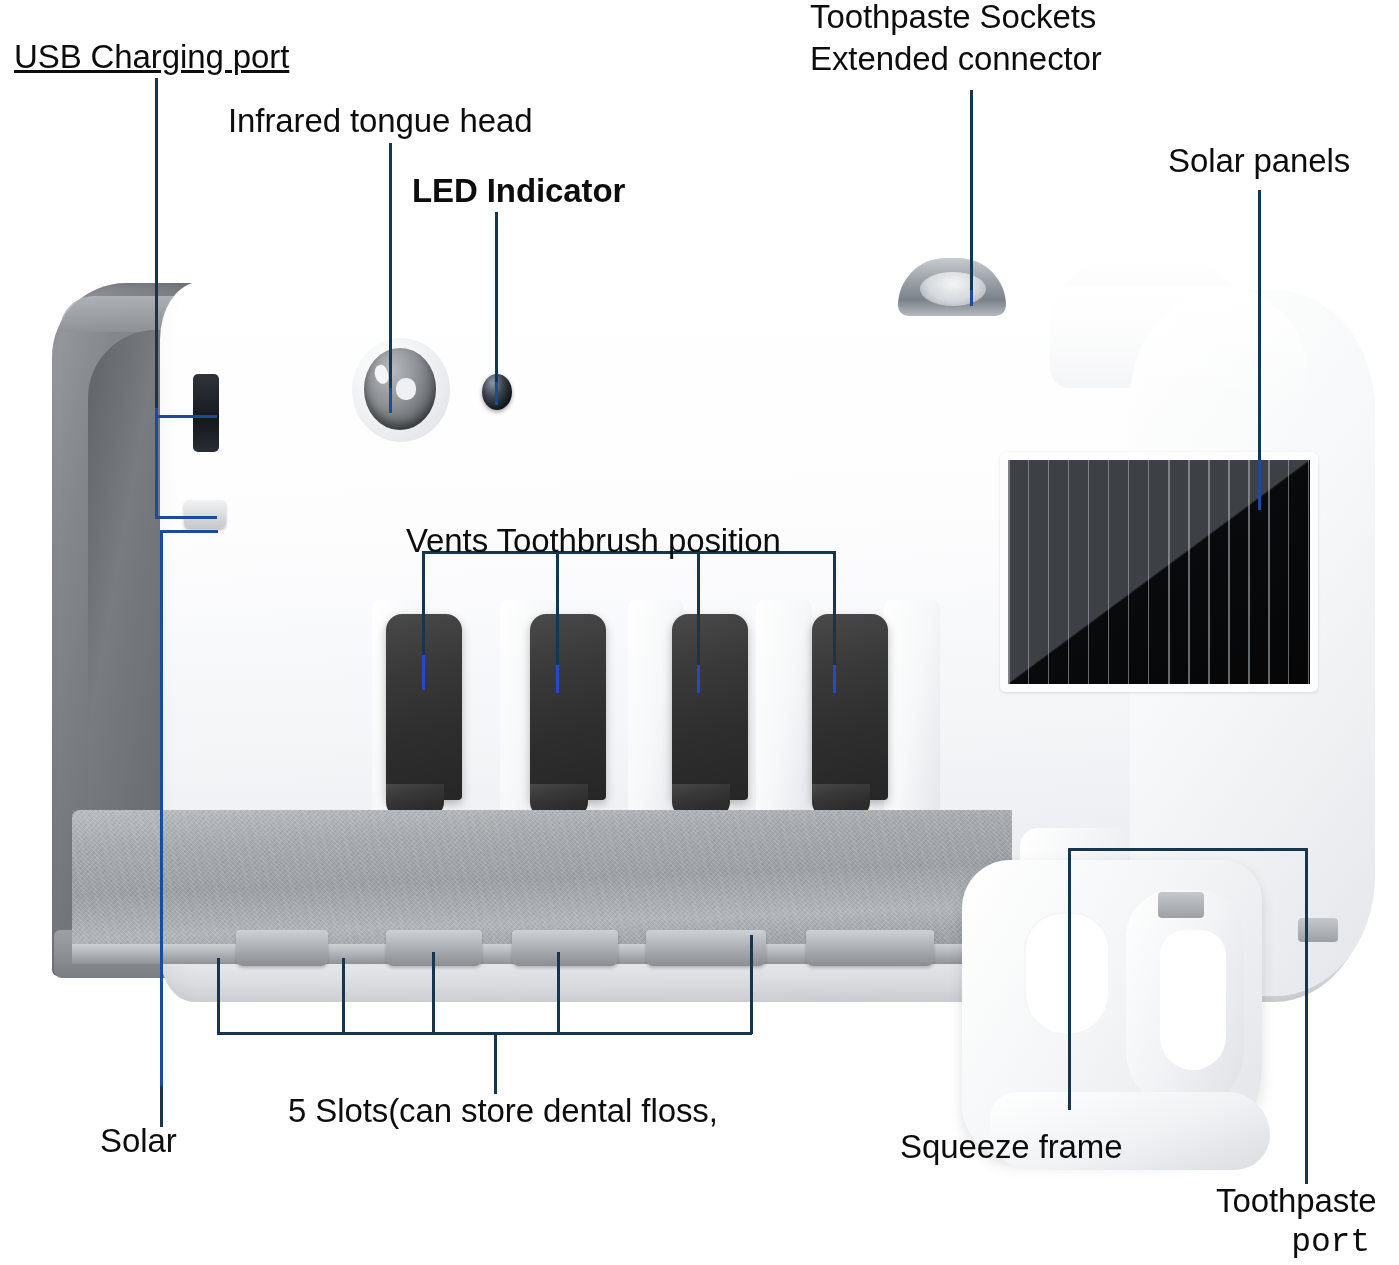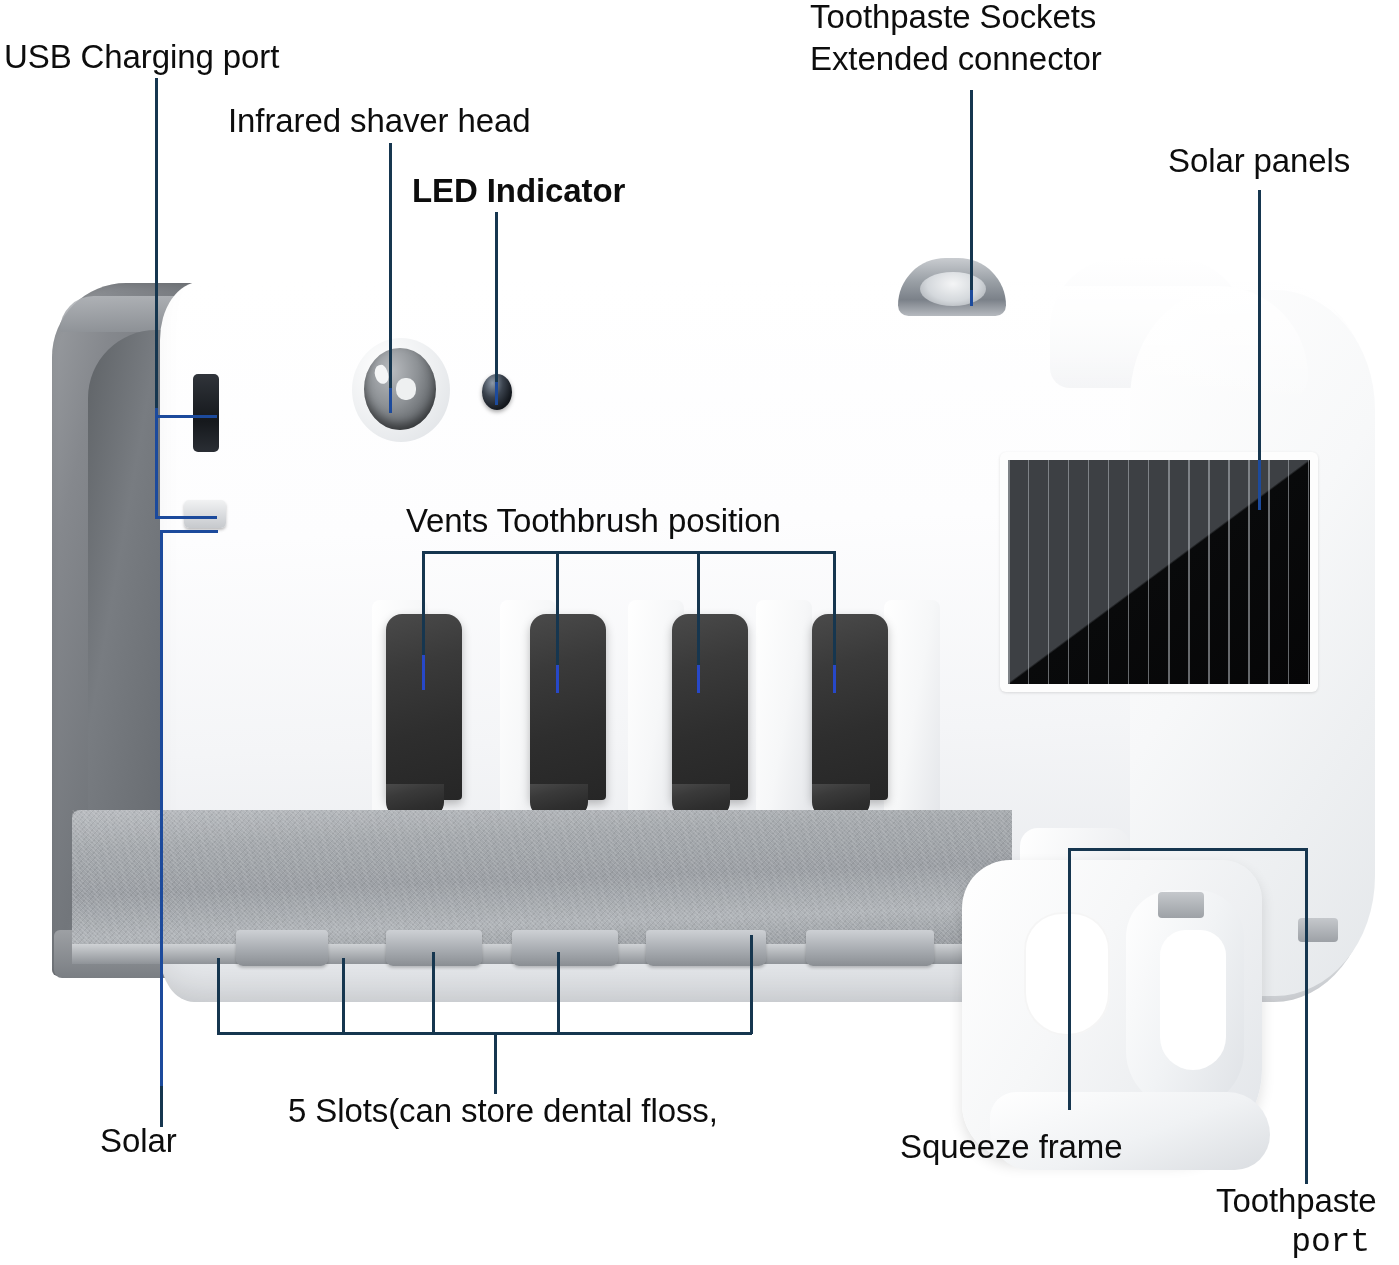--- a/index.html
+++ b/index.html
@@ -355,32 +355,32 @@
   <div class="ln v" style="left:557px; top:952px;  height:82px;"></div>
   <div class="ln v" style="left:750px; top:935px;  height:99px;"></div>
   <div class="ln v" style="left:494px; top:1032px; height:62px;"></div>
 
   <div class="ln v" style="left:1068px; top:848px;  height:262px;"></div>
   <div class="ln h" style="left:1068px; top:848px;  width:6px;"></div>
 
   <div class="ln h" style="left:1068px; top:848px; width:240px;"></div>
   <div class="ln v" style="left:1305px; top:848px; height:336px;"></div>
 
-  <div class="lbl" style="left:4px;  top:38px;  width:330px;">USB Charging port</div>
-
-  <div class="lbl" style="left:228px; top:102px; width:360px;">Infrared shaver head</div>
+  <div class="lbl" style="left:14px;  top:38px;  width:330px;text-decoration:underline;">USB Charging port</div>
+
+  <div class="lbl" style="left:228px; top:102px; width:360px;">Infrared tongue head</div>
 
   <div class="lbl" style="left:412px; top:172px; width:250px;font-weight:bold;">LED Indicator</div>
 
   <div class="lbl" style="left:810px; top:-2px; width:340px;">Toothpaste Sockets</div>
   <div class="lbl" style="left:810px; top:40px; width:340px;">Extended connector</div>
 
   <div class="lbl" style="left:1168px; top:142px; width:220px;">Solar panels</div>
 
-  <div class="lbl" style="left:406px; top:502px; width:460px;">Vents Toothbrush position</div>
+  <div class="lbl" style="left:406px; top:522px; width:460px;">Vents Toothbrush position</div>
 
   <div class="lbl" style="left:100px; top:1122px; width:180px;">Solar</div>
 
   <div class="lbl" style="left:288px; top:1092px; width:500px;">5 Slots(can store dental floss,</div>
 
   <div class="lbl" style="left:900px; top:1128px; width:280px;">Squeeze frame</div>
 
   <div class="lbl" style="left:1216px; top:1182px; width:200px;">Toothpaste</div>
   <div class="lbl r" style="left:1180px; top:1224px; width:190px;">port</div>
 

